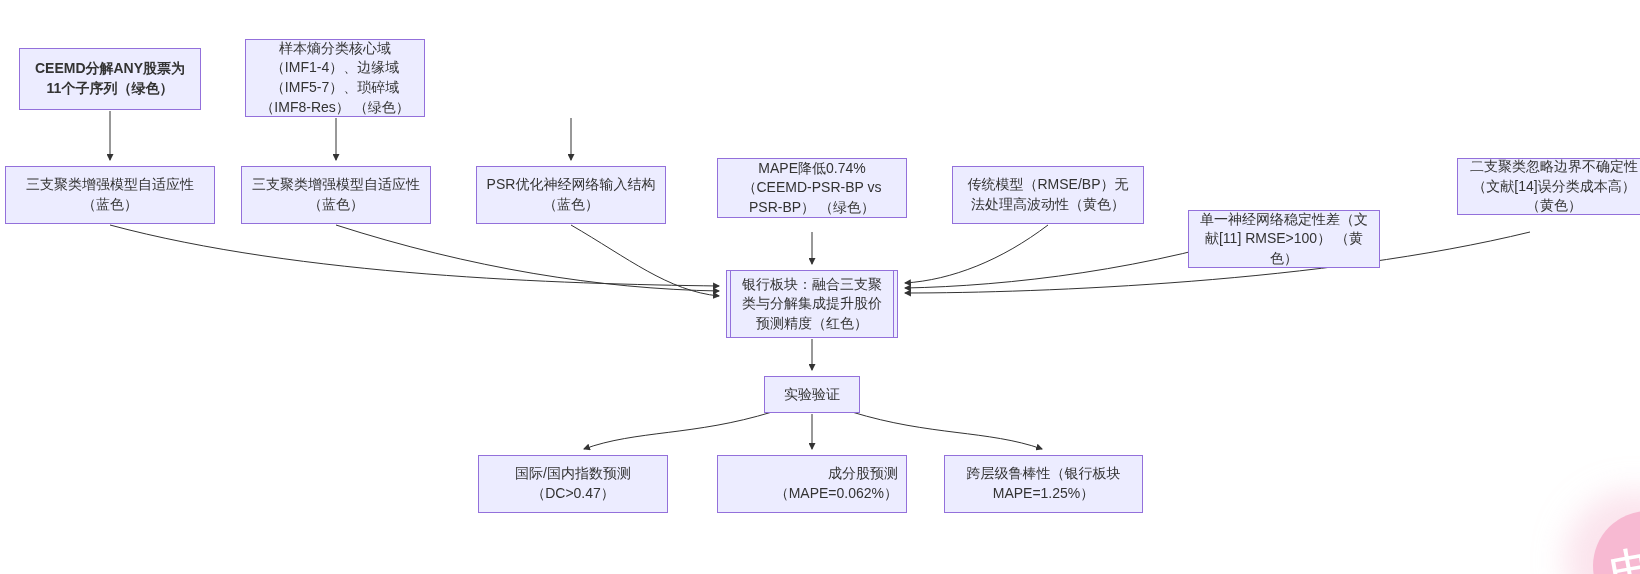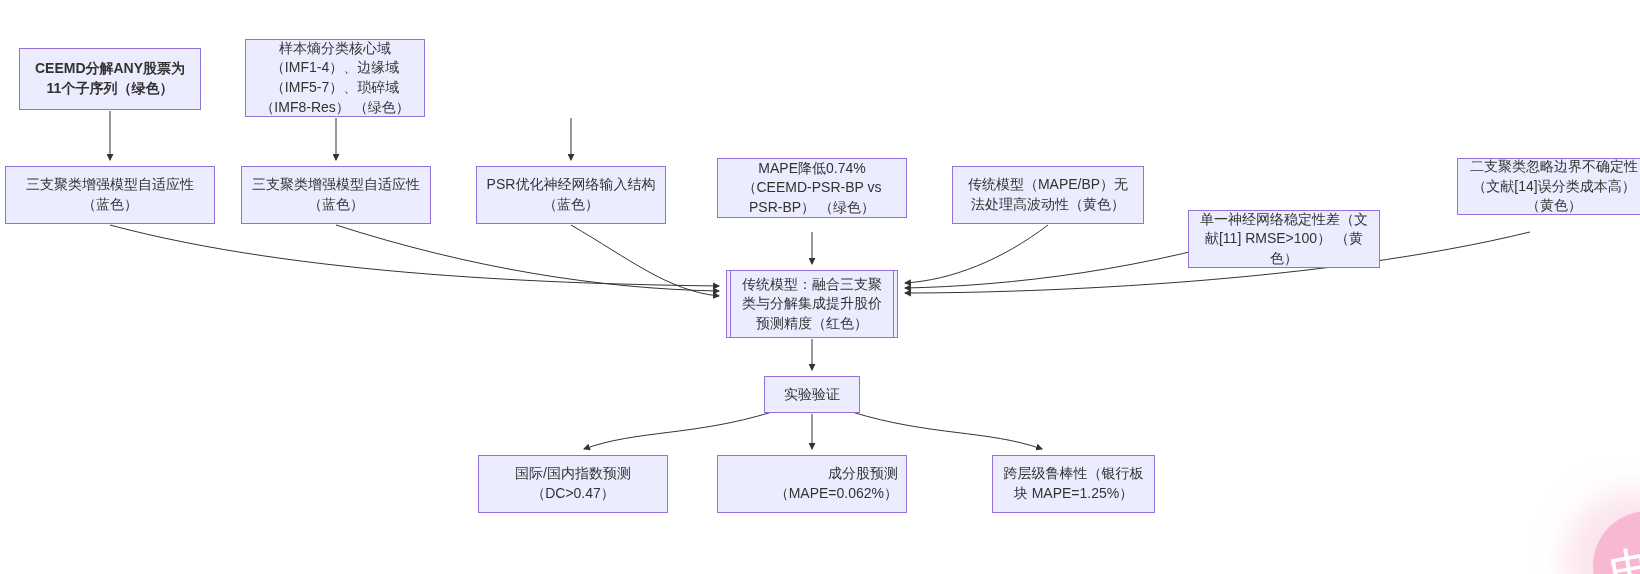--- a/index.html
+++ b/index.html
@@ -39,21 +39,21 @@
   .n4{left:241px;top:166px;width:190px;height:58px;}
   .n5{left:476px;top:166px;width:190px;height:58px;}
   .n6{left:717px;top:158px;width:190px;height:60px;}
   .n7{left:952px;top:166px;width:192px;height:58px;}
   .n8{left:1188px;top:166px;width:192px;height:58px;margin-top:44px;}
   .n9{left:1433px;top:158px;width:194px;height:57px;margin-left:24px;}
   .n10{left:726px;top:270px;width:172px;height:68px;}
   .n11{left:764px;top:376px;width:96px;height:37px;}
   .n12{left:478px;top:455px;width:190px;height:58px;}
   .n13{left:717px;top:455px;width:190px;height:58px;text-align:right;}
-  .n14{left:992px;top:455px;width:163px;height:58px;}
+  .n14{left:944px;top:455px;width:199px;height:58px;}
   .translate-btn{
     position:absolute;left:1593px;top:511px;width:110px;height:110px;
     border-radius:50%;
     background:var(--translate-button,#F7B9D2);
     display:flex;align-items:center;justify-content:center;
     cursor:pointer;border:none;
     box-shadow:-14px -6px 30px 14px rgba(248,205,222,0.55);
   }
   .translate-btn .glyph{
     color:#ffffff;font-weight:bold;font-size:38px;
@@ -88,24 +88,24 @@
     <path class="edge" d="M812,414 L812,449" marker-end="url(#arrow)"></path>
     <path class="edge" d="M852,412 C930,436 988,430 1042,449" marker-end="url(#arrow)"></path>
   </svg>
 
   <div class="node n0">CEEMD分解ANY股票为11个子序列（绿色）</div>
   <div class="node n1">样本熵分类核心域（IMF1-4）、边缘域（IMF5-7）、琐碎域（IMF8-Res） （绿色）</div>
   <div class="node n3">三支聚类增强模型自适应性（蓝色）</div>
   <div class="node n4">三支聚类增强模型自适应性（蓝色）</div>
   <div class="node n5">PSR优化神经网络输入结构（蓝色）</div>
   <div class="node n6">MAPE降低0.74%（CEEMD-PSR-BP vs PSR-BP） （绿色）</div>
-  <div class="node n7">传统模型（MAPE/BP）无法处理高波动性（黄色）</div>
+  <div class="node n7">传统模型（RMSE/BP）无法处理高波动性（黄色）</div>
   <div class="node n8">单一神经网络稳定性差（文献[11] RMSE&gt;100） （黄色）</div>
   <div class="node n9">二支聚类忽略边界不确定性（文献[14]误分类成本高）（黄色）</div>
-  <div class="node subroutine n10">传统模型：融合三支聚类与分解集成提升股价预测精度（红色）</div>
+  <div class="node subroutine n10">银行板块：融合三支聚类与分解集成提升股价预测精度（红色）</div>
   <div class="node n11">实验验证</div>
   <div class="node n12">国际/国内指数预测（DC&gt;0.47）</div>
   <div class="node n13">成分股预测（MAPE=0.062%）</div>
   <div class="node n14">跨层级鲁棒性（银行板块 MAPE=1.25%）</div>
 
   <button class="translate-btn">
     <span class="glyph">中A</span>
   </button>
 
 </div>

